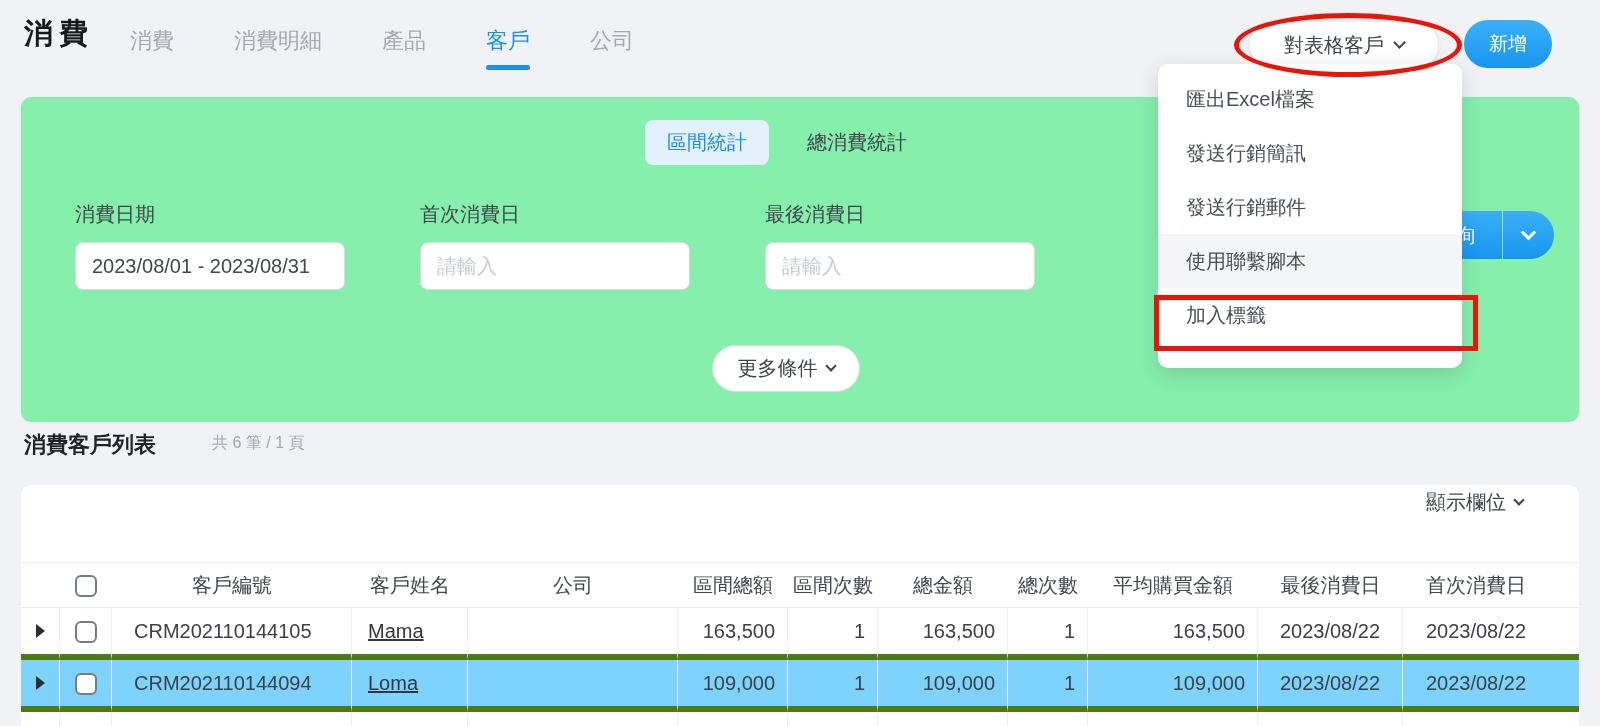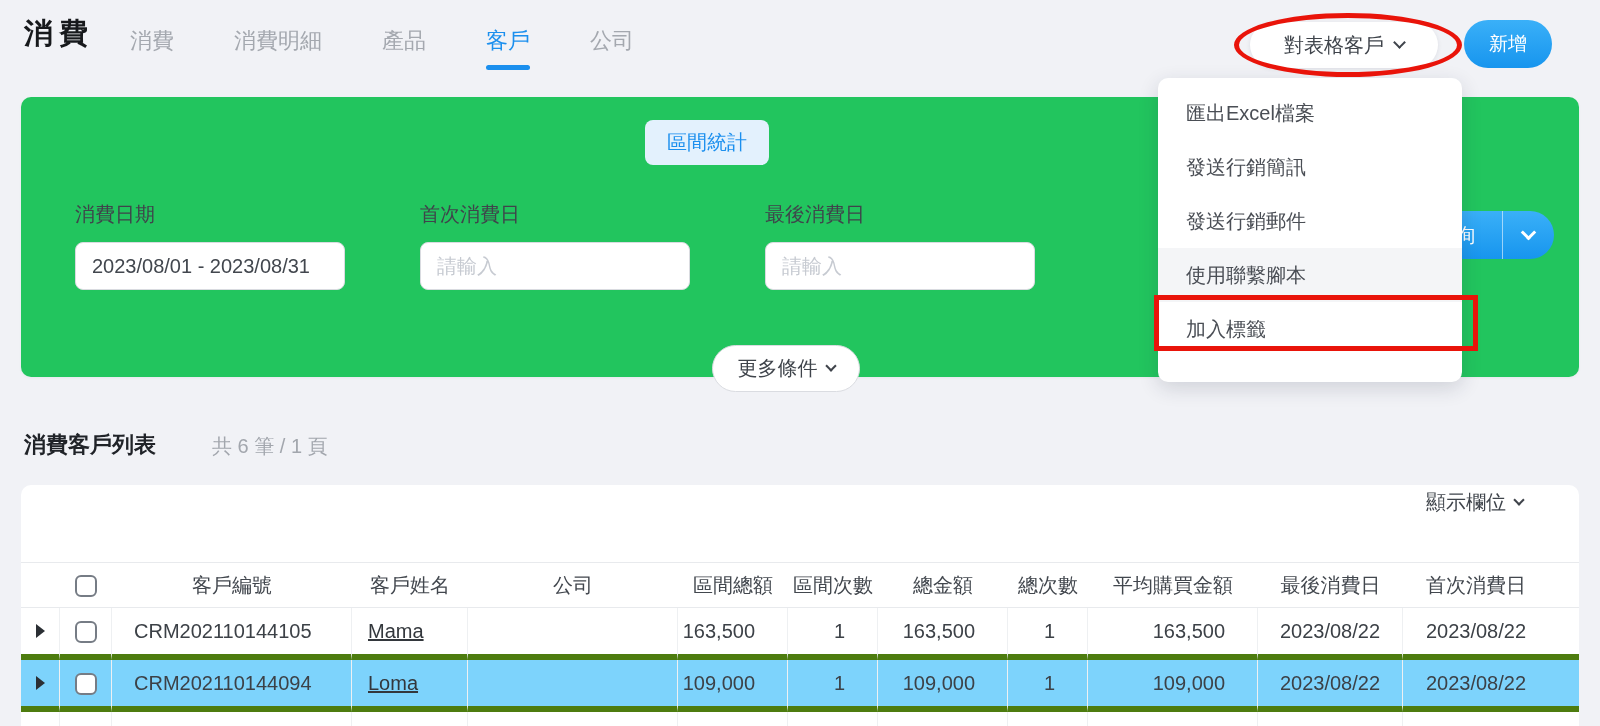--- a/index.html
+++ b/index.html
@@ -22,21 +22,21 @@
     background:linear-gradient(180deg,#3ab0f8 0%,#1795ee 100%); color:#fff; font-size:19px; display:flex; align-items:center; justify-content:center; cursor:pointer; }
 
   .chev { display:inline-block; width:9px; height:9px; border-right:2.5px solid currentColor; border-bottom:2.5px solid currentColor;
     transform:rotate(45deg); margin-left:11px; margin-top:-6px; }
   .chev.small { width:8px; height:8px; margin-left:9px; }
 
   .annot-ellipse { position:absolute; left:1234px; top:13px; width:228px; height:64px; border:5px solid #e9140a; border-radius:50%; z-index:60; pointer-events:none; }
   .annot-rect { position:absolute; left:1154px; top:295px; width:324px; height:56px; border:5px solid #e9140a; z-index:60; pointer-events:none; }
 
   
-  .filter-card { position:absolute; left:21px; top:97px; width:1558px; height:280px; background:#22c55e; border-radius:10px; box-shadow:0 1px 3px rgba(40,50,70,.05); }
+  .filter-card { position:absolute; left:21px; top:97px; width:1558px; height:325px; background:#86efac; border-radius:10px; box-shadow:0 1px 3px rgba(40,50,70,.05); }
   .stat-toggle { position:absolute; left:624px; top:23px; display:flex; align-items:center; gap:30px; font-size:20px; }
   .seg-active { width:124px; height:45px; background:#e3f1fd; color:#1b8fee; border-radius:8px; display:flex; align-items:center; justify-content:center; cursor:pointer; }
   .seg-plain { height:45px; color:#3f444b; display:flex; align-items:center; padding:0 8px; cursor:pointer; }
 
   .field { position:absolute; top:104px; width:270px; }
   .field .flabel { font-size:20px; color:#3f444b; margin-bottom:14px; display:block; }
   .field input { width:270px; height:48px; border:1.5px solid #d9dbe0; border-radius:8px; font-size:20px; color:#42474e; padding:0 16px;
     font-family:inherit; outline:none; background:#fff; }
   .field input::placeholder { color:#c6cad1; }
   .f1 { left:54px; } .f2 { left:399px; } .f3 { left:744px; }
@@ -45,40 +45,40 @@
     font-size:20px; color:#3f444b; display:flex; align-items:center; justify-content:center; cursor:pointer; }
 
   .search-split { position:absolute; left:1387px; top:114px; width:146px; height:48px; border-radius:24px; overflow:hidden;
     background:linear-gradient(180deg,#3ab0f8 0%,#1795ee 100%); display:flex; color:#fff; cursor:pointer; }
   .search-main { width:94px; display:flex; align-items:center; justify-content:center; font-size:20px; }
   .search-divider { width:1px; background:rgba(255,255,255,.55); margin:0; }
   .search-caret { flex:1; display:flex; align-items:center; justify-content:center; }
   .search-caret .chev { margin:0; margin-top:-5px; border-width:3px; width:11px; height:11px; }
 
   
-  .dropdown { position:absolute; left:1158px; top:78px; width:304px; height:304px; background:#fff; border-radius:10px;
+  .dropdown { position:absolute; left:1158px; top:64px; width:304px; height:304px; background:#fff; border-radius:10px;
     box-shadow:0 6px 20px rgba(30,40,60,.16); z-index:50; padding:8px 0; }
   .dd-item { height:54px; line-height:54px; padding-left:28px; font-size:20px; color:#4a4e55; cursor:pointer; }
   .dd-item.hover { background:#f4f5f7; }
 
   
   .list-title { position:absolute; left:24px; top:430px; font-size:22px; font-weight:700; color:#202328; }
-  .list-count { position:absolute; left:212px; top:433px; font-size:20px; color:#a2a6ad; }
+  .list-count { position:absolute; left:212px; top:433px; font-size:16px; color:#a2a6ad; }
 
   .table-card { position:absolute; left:21px; top:485px; width:1558px; height:280px; background:#fff; border-radius:10px; }
   .columns-btn { position:absolute; right:56px; top:4px; font-size:20px; color:#3f444b; display:flex; align-items:center; cursor:pointer; }
 
   table { position:absolute; left:0; top:77px; width:1558px; border-collapse:separate; border-spacing:0; table-layout:fixed; font-size:20px; color:#3c4147; }
   th { height:46px; font-weight:400; color:#42474e; text-align:center; border-top:1px solid #e8eaed; border-bottom:1px solid #e8eaed; }
   td { height:52px; border-bottom:6px solid #4d7c0f; border-right:1px solid #eef0f2; }
   td:last-child { border-right:none; }
   tr.alt td { background:#7dd3fc; }
   .al-id { text-align:left; padding-left:22px; }
   .al-name { text-align:left; padding-left:16px; }
-  .ar { text-align:right; padding-right:32px; }
+  .ar { text-align:right; padding-right:12px; }
   .ac { text-align:center; }
   .pad-r { padding-right:30px; }
   .cell-arrow { text-align:center; }
   .tri { display:inline-block; width:0; height:0; border-top:7px solid transparent; border-bottom:7px solid transparent; border-left:9px solid #2b2f34; cursor:pointer; }
   .cb { display:inline-block; width:22px; height:22px; border:2px solid #767c85; border-radius:6px; background:#fff; vertical-align:middle; cursor:pointer; }
   .name-link { text-decoration:underline; color:#33373c; cursor:pointer; }
 </style>
 </head>
 <body>
 
@@ -103,20 +103,23 @@
   <button class="btn-add">
     <span>新增</span>
   </button>
 
   <div class="annot-ellipse"></div>
 
   <section class="filter-card">
     <div class="stat-toggle">
       <div class="seg-active">
           <span>區間統計</span>
+        </div>
+      <div class="seg-plain">
+          <span>總消費統計</span>
         </div>
     </div>
 
     <div class="field f1">
       <span class="flabel">消費日期</span>
       <input type="text" value="2023/08/01 - 2023/08/31" style="">
     </div>
     <div class="field f2">
       <span class="flabel">首次消費日</span>
       <input type="text" placeholder="請輸入" style="">

